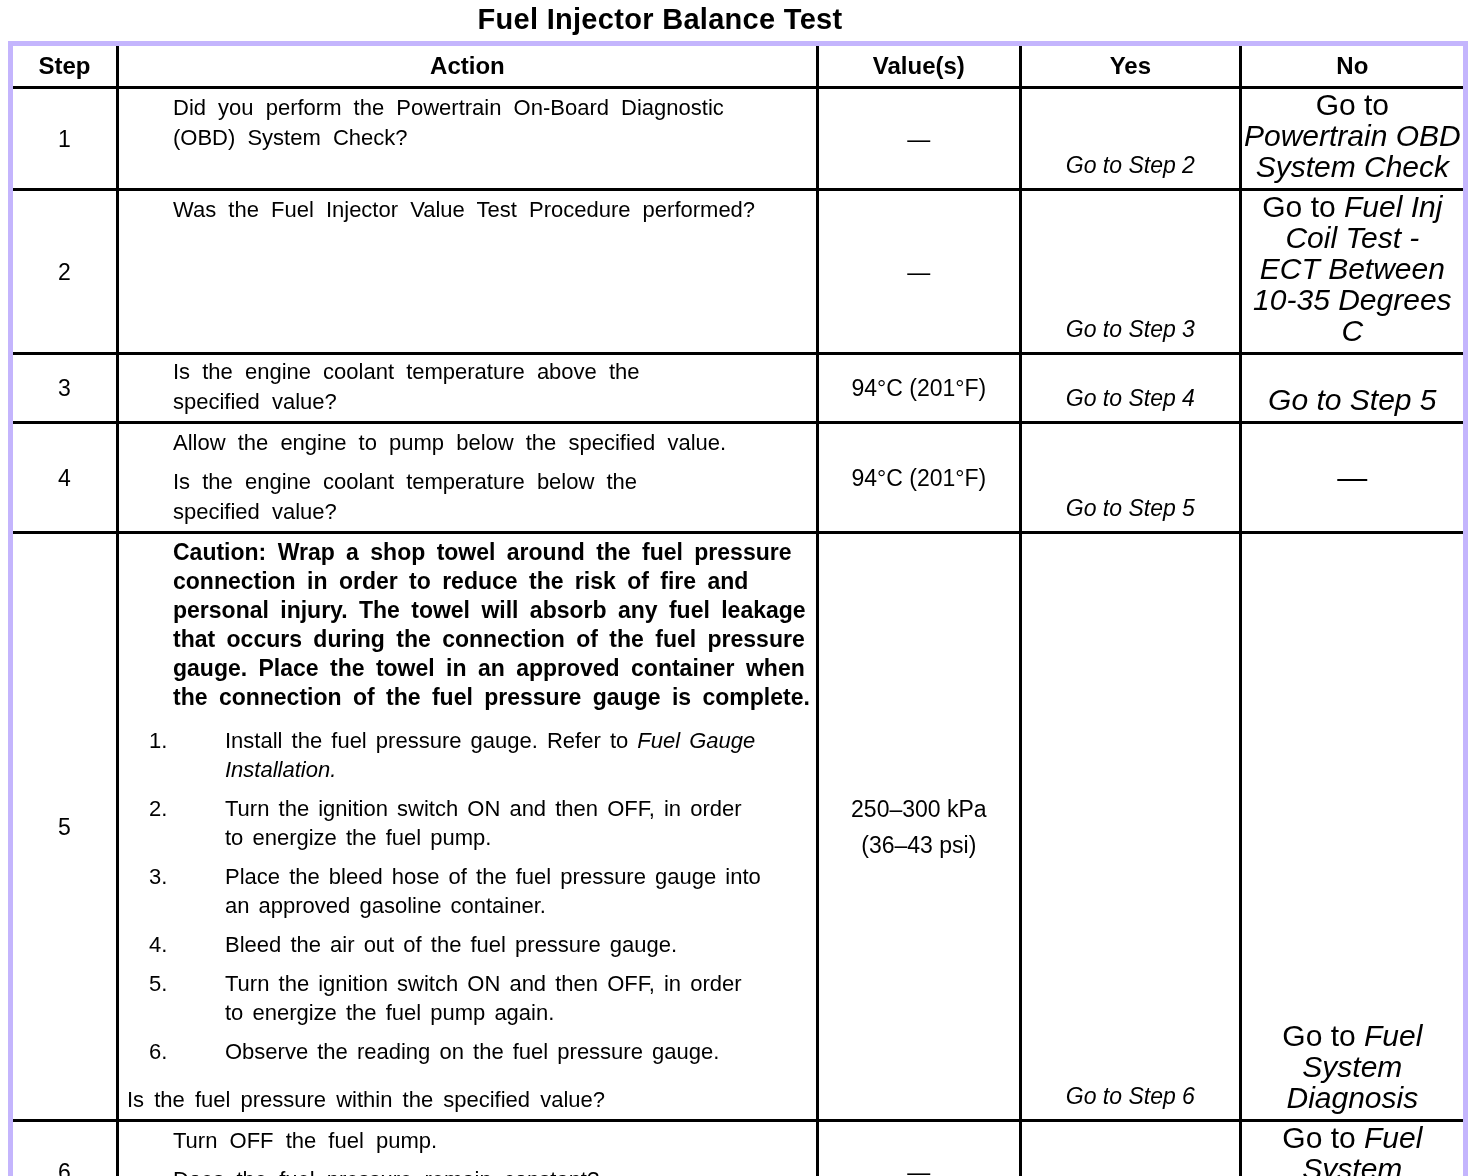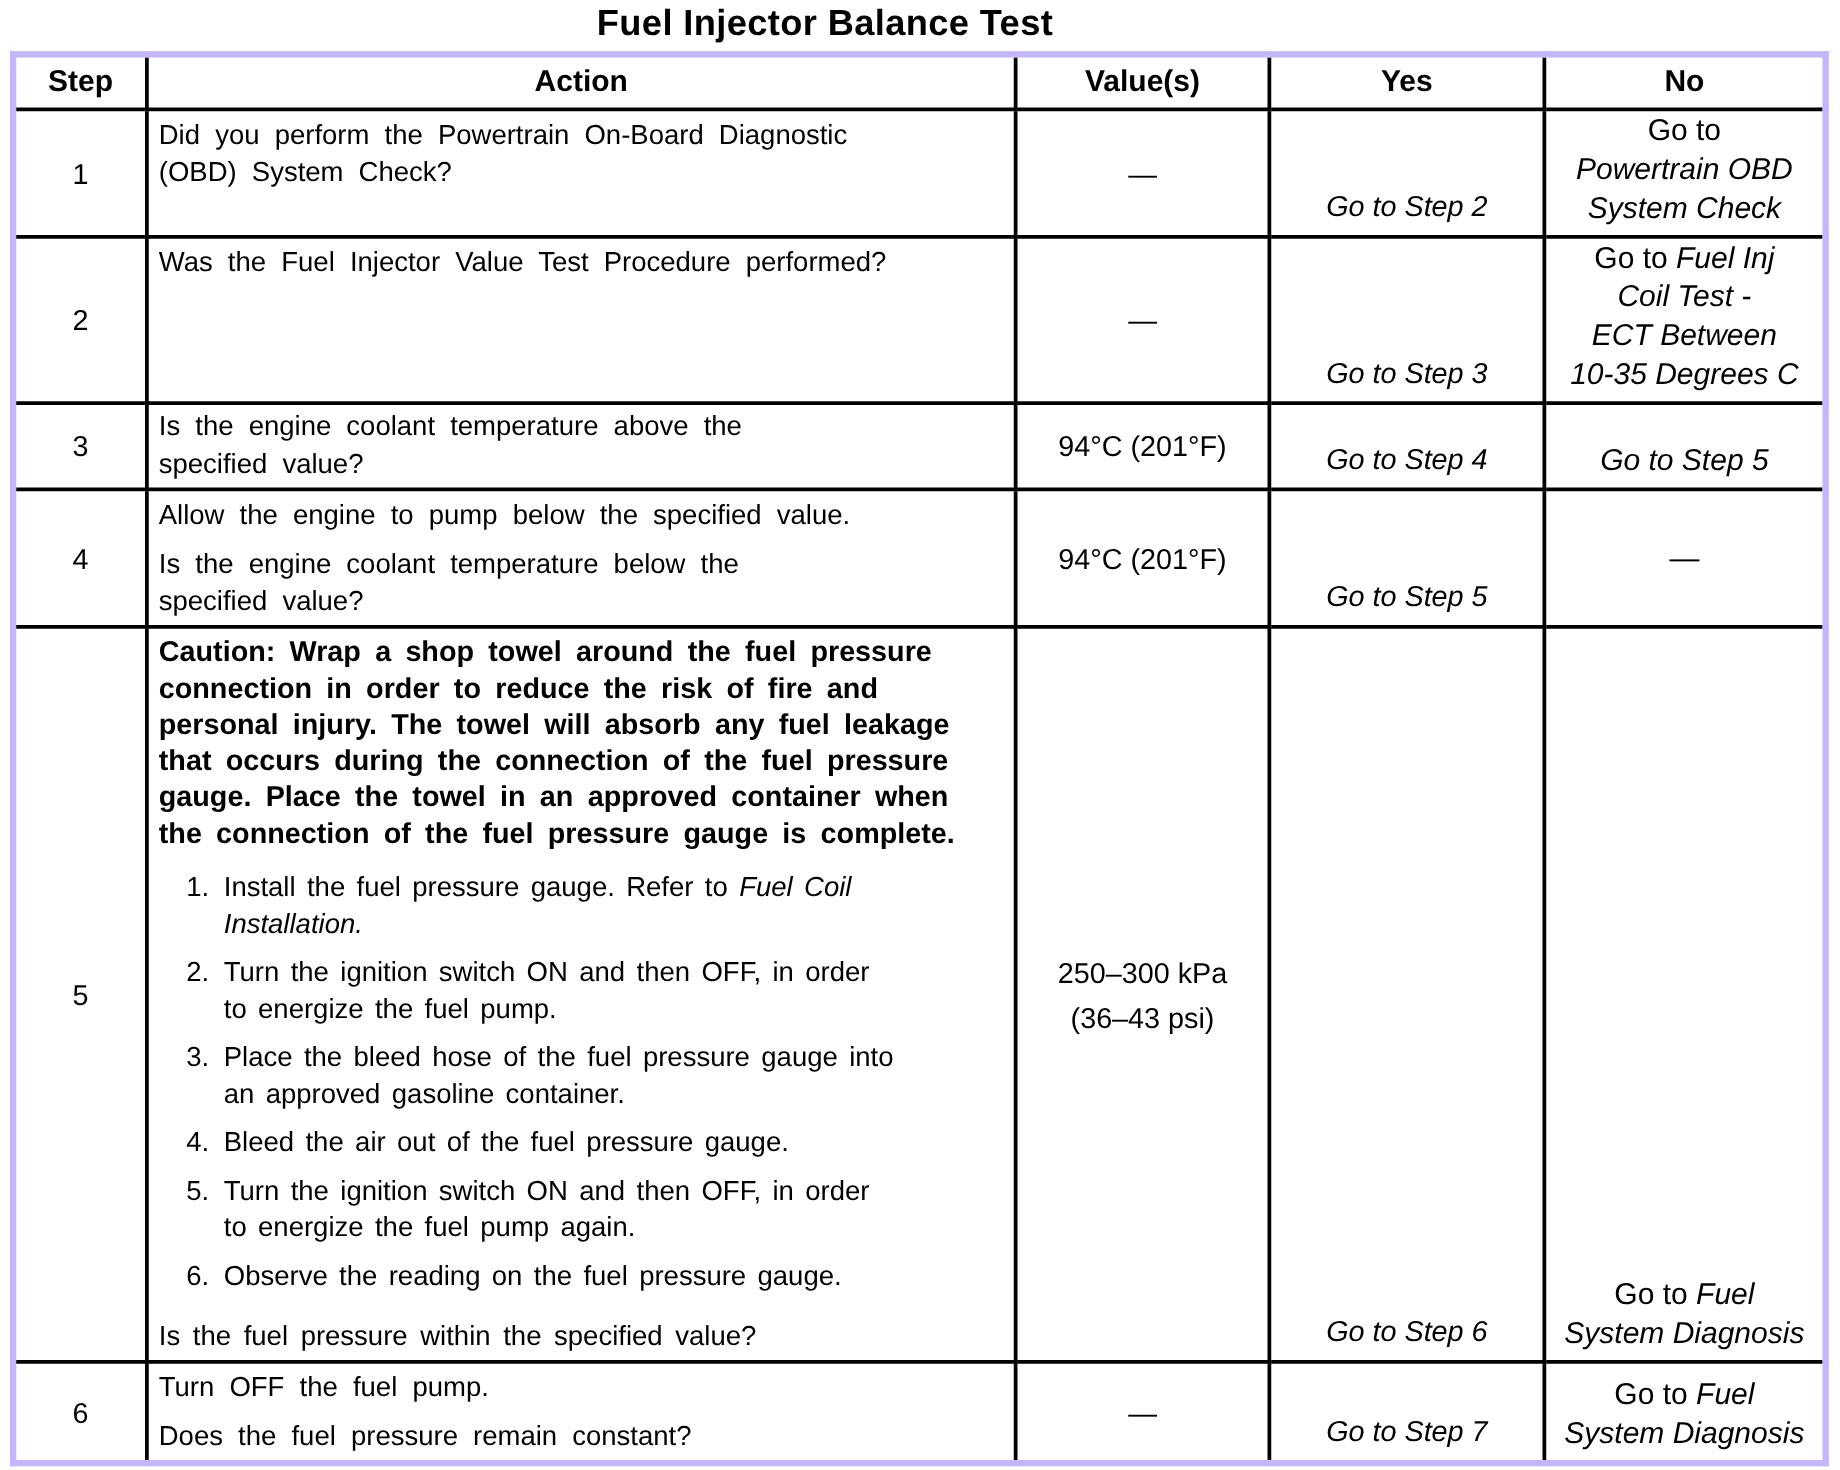--- a/index.html
+++ b/index.html
@@ -4,24 +4,24 @@
 <style>
   html,body{margin:0;padding:0;background:#fff;}
   body{width:1472px;height:1176px;font-family:"Liberation Sans",sans-serif;color:#000;-webkit-font-smoothing:none;}
   .title{width:1320px;text-align:center;font-weight:bold;font-size:29px;padding-top:3px;letter-spacing:.3px;}
   table{border-collapse:collapse;table-layout:fixed;margin:5px 0 0 8px;border:5px solid #c4b5fd;}
   th,td{border:3px solid #000;padding:0;overflow:hidden;}
   th{font-size:24px;font-weight:bold;text-align:center;vertical-align:middle;}
   td{font-size:22px;line-height:30px;}
   .step{vertical-align:middle;text-align:center;font-size:23px;}
   .action{vertical-align:top;text-align:left;padding:4px 6px 4px 8px;}
-  .action .line{white-space:nowrap;word-spacing:6px;}
+  .action .line{white-space:nowrap;word-spacing:6px;margin-left:46px;}
   .value{vertical-align:middle;text-align:center;font-size:23px;}
   .yes{vertical-align:bottom;text-align:center;font-style:italic;font-size:23px;padding-bottom:8px;}
-  .no{vertical-align:bottom;text-align:center;font-size:24px;padding-bottom:6px;line-height:31px;}
+  .no{vertical-align:bottom;text-align:center;font-size:30px;padding-bottom:6px;line-height:31px;}
   .no.mid{vertical-align:middle;padding-bottom:0;}
   .it{font-style:italic;}
   .p2{margin-top:9px;}
   .r5wrap{height:577px;display:flex;flex-direction:column;}
   .caution{font-weight:bold;font-size:23px;line-height:29px;}
   .caution .line{white-space:nowrap;word-spacing:5px;}
   .olist{margin-top:14px;margin-left:22px;}
   .li{display:flex;margin-top:10px;line-height:29px;}
   .li:first-child{margin-top:0;}
   .num{width:30px;flex:0 0 30px;text-align:left;}
@@ -114,21 +114,21 @@
           <div class="line">connection in order to reduce the risk of fire and</div>
           <div class="line">personal injury. The towel will absorb any fuel leakage</div>
           <div class="line">that occurs during the connection of the fuel pressure</div>
           <div class="line">gauge. Place the towel in an approved container when</div>
           <div class="line">the connection of the fuel pressure gauge is complete.</div>
         </div>
         <div class="olist">
           <div class="li">
             <div class="num">1.</div>
             <div class="litext">
-              <div class="line"><span>Install the fuel pressure gauge. Refer to </span><span class="it">Fuel Coil</span></div>
+              <div class="line"><span>Install the fuel pressure gauge. Refer to </span><span class="it">Fuel Gauge</span></div>
               <div class="line it">Installation.</div>
             </div>
           </div>
           <div class="li">
             <div class="num">2.</div>
             <div class="litext">
               <div class="line">Turn the ignition switch ON and then OFF, in order</div>
               <div class="line">to energize the fuel pump.</div>
             </div>
           </div>

